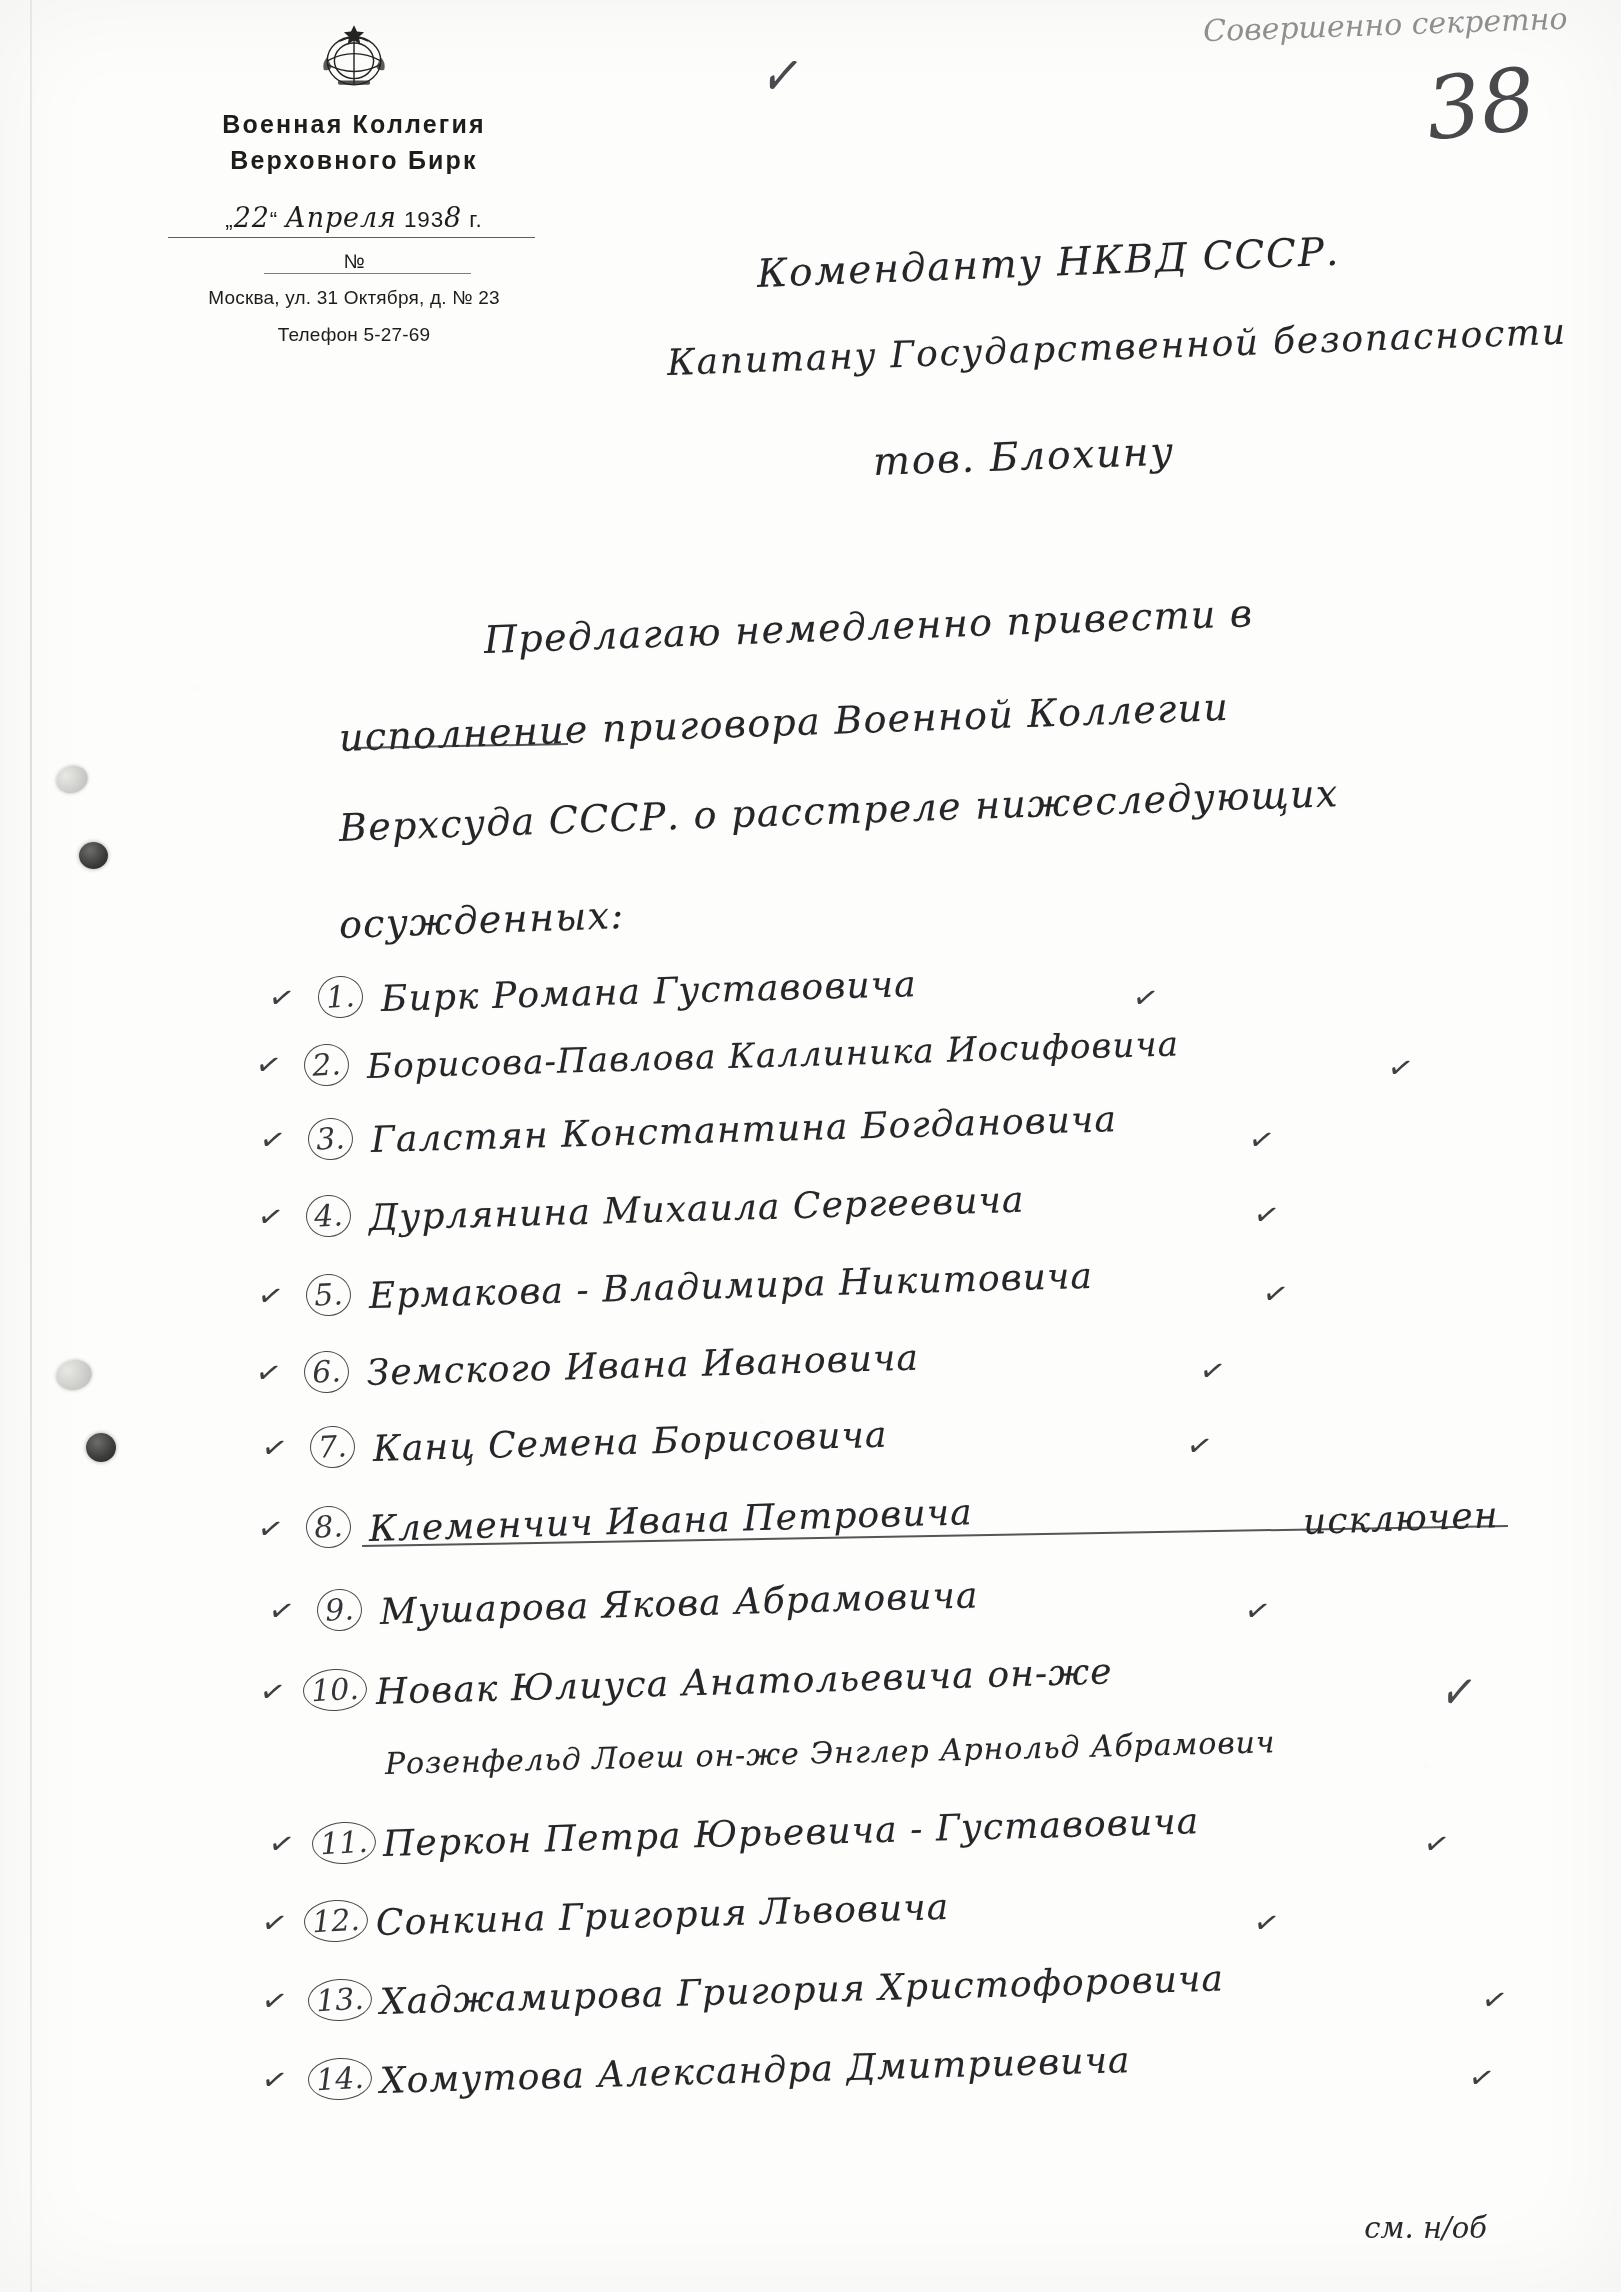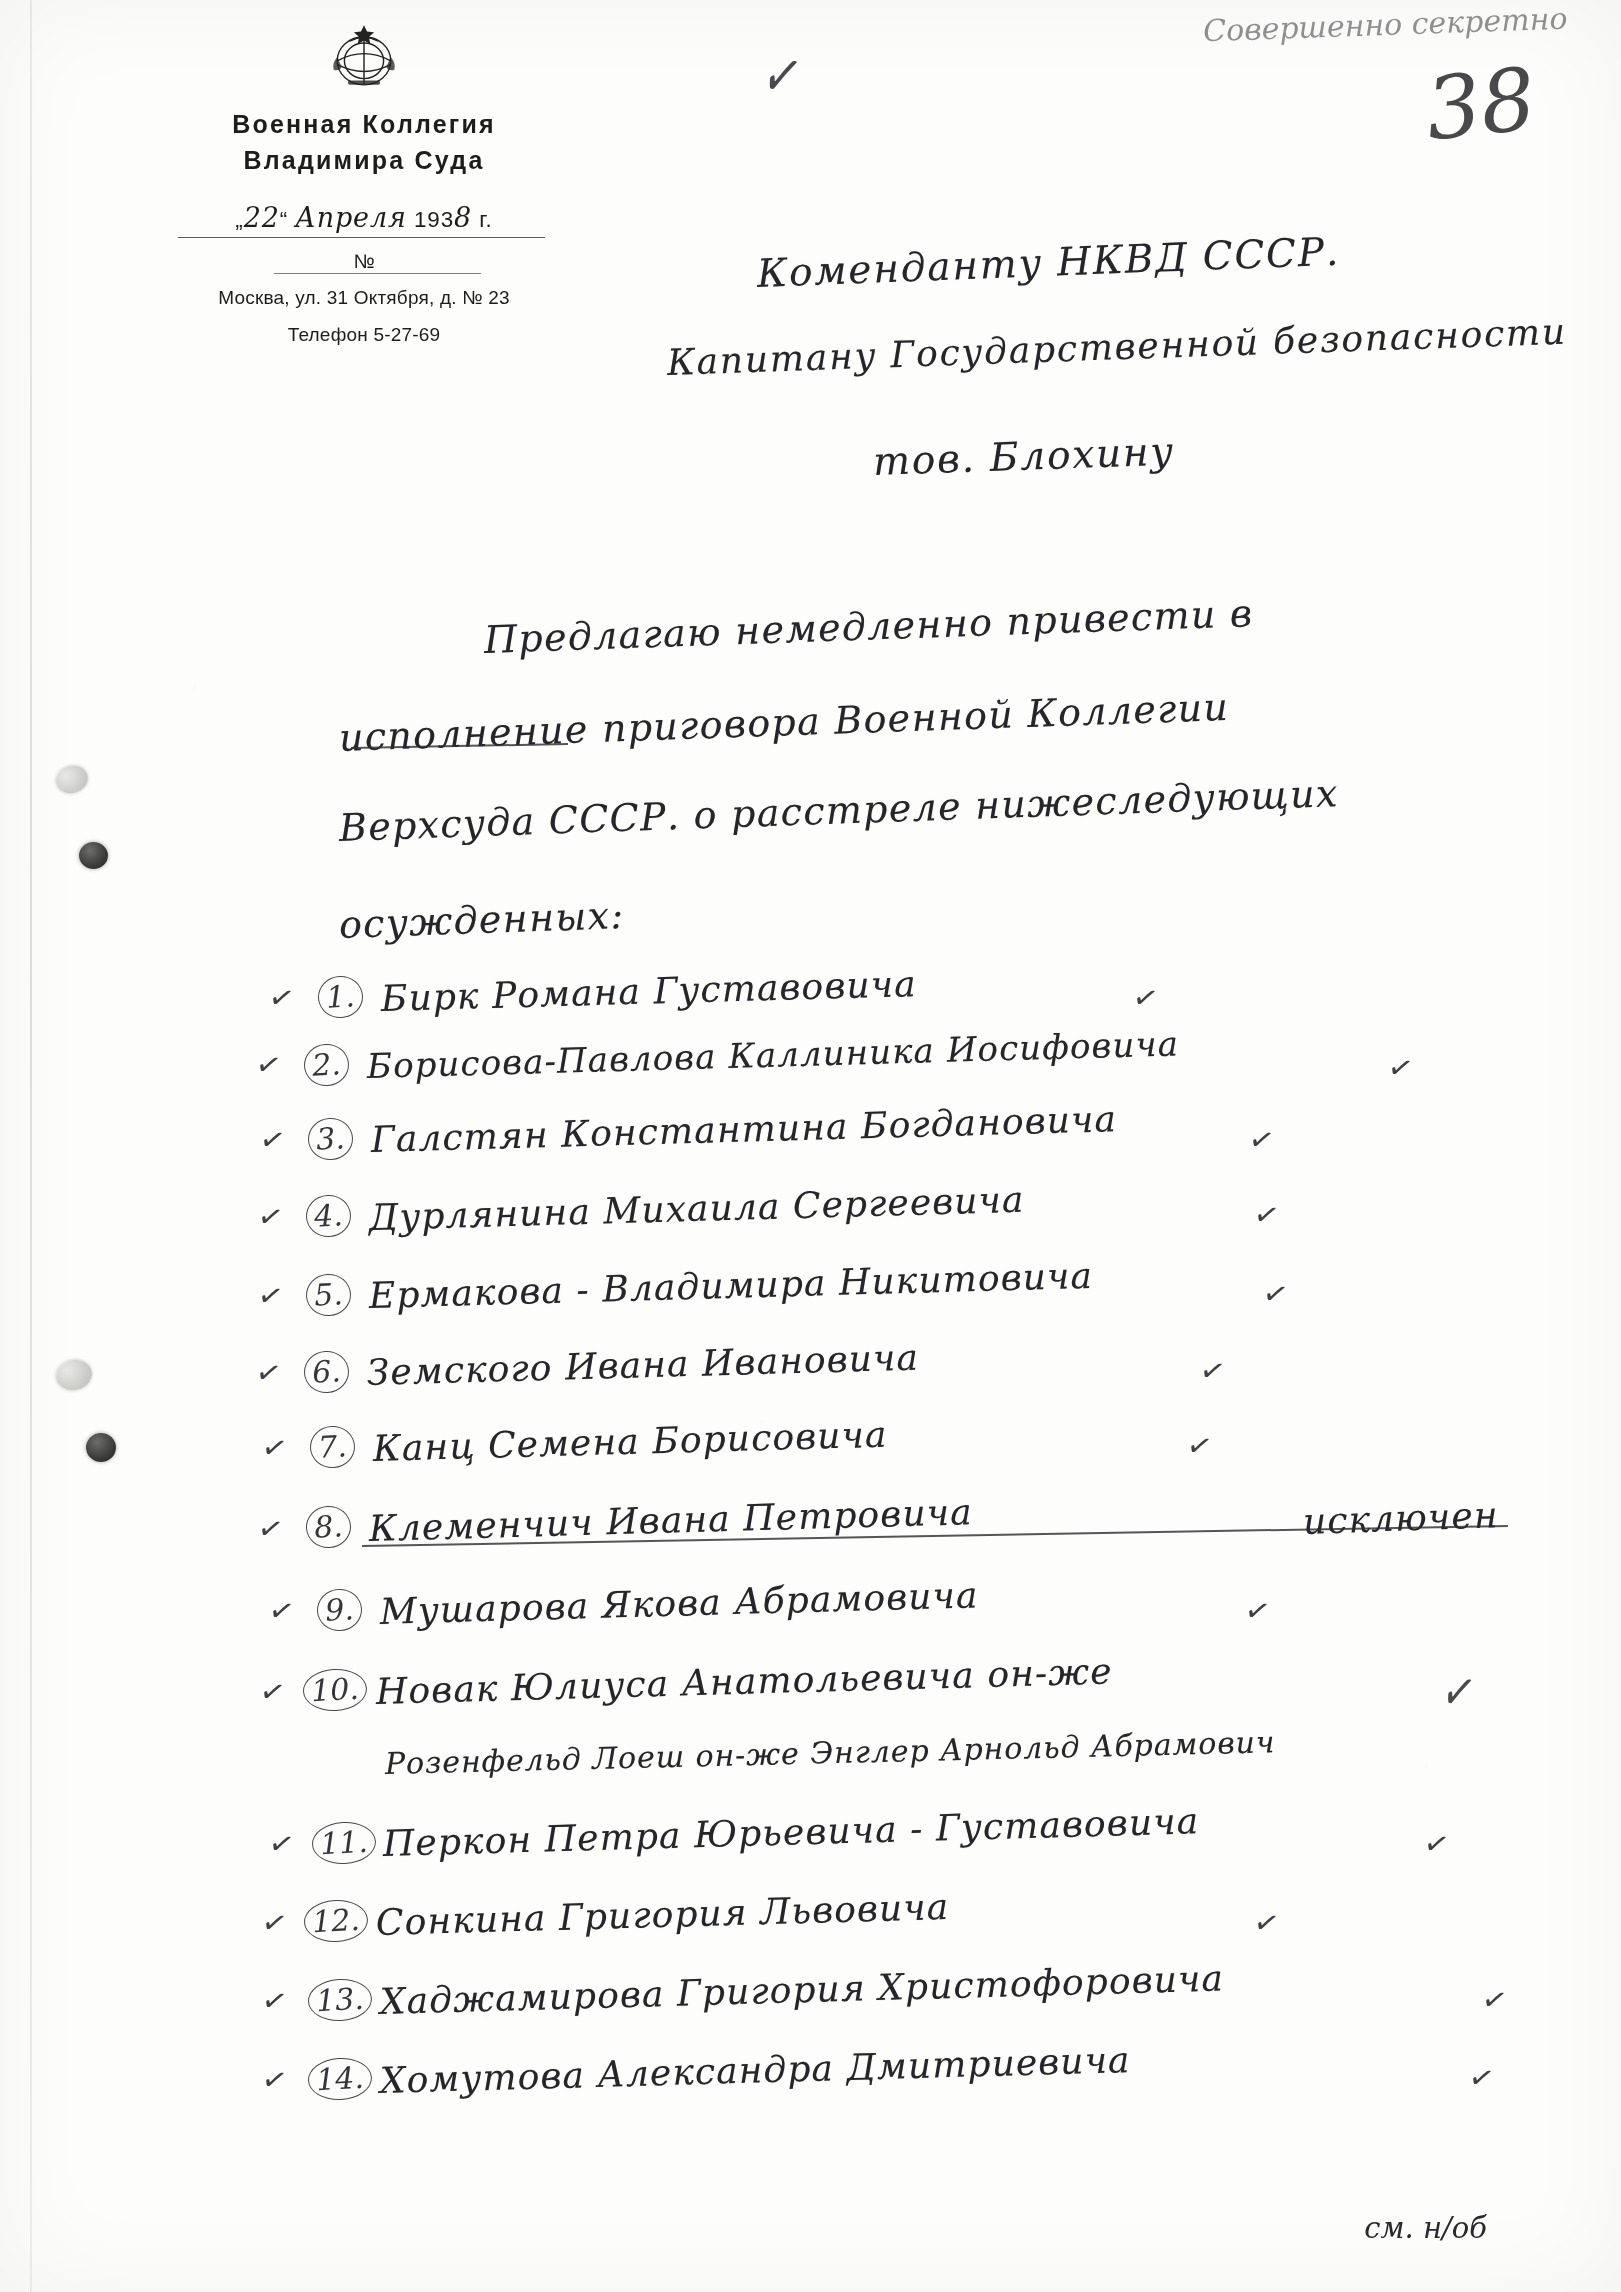--- a/index.html
+++ b/index.html
@@ -56,21 +56,21 @@
     box-shadow: 0 0 3.6px rgba(0,0,0,.25);
   }
   .hole.dark {
     background: radial-gradient(circle at 38% 32%, #6d6d6a 0%, #3b3b39 60%, #232321 100%);
     box-shadow: 0 0 4.5px rgba(0,0,0,.35);
   }
 
   
   .letterhead {
     position: absolute;
-    left: 131px;
+    left: 121px;
     top: 18px;
     width: 466px;
     text-align: center;
     color: #1d1d1c;
   }
   .emblem {
     width: 82px;
     height: 82px;
     margin: 0 auto 7.2px auto;
     position: relative;
@@ -240,21 +240,21 @@
         <g fill="#242422">
           <path d="M46 8 l3.4 7.2 7.9 .9 -5.9 5.3 1.7 7.8 -7.1 -4 -7.1 4 1.7 -7.8 -5.9 -5.3 7.9 -.9z"></path>
           <path d="M16 44 q-6 6 -4 14 q6 2 9 -3z" opacity=".75"></path>
           <path d="M76 44 q6 6 4 14 q-6 2 -9 -3z" opacity=".75"></path>
           <rect x="28" y="70" width="36" height="5" rx="2" opacity=".8"></rect>
         </g>
       </svg>
     </div>
 
     <div class="lh-line l1">Военная Коллегия</div>
-    <div class="lh-line l2">Владимира Суда</div>
+    <div class="lh-line l2">Верховного Бирк</div>
 
     <div class="date-row">
       <span>„</span><span class="handwrit">22</span><span>“</span>
       <span class="handwrit">Апреля</span>
       <span>193</span><span class="handwrit">8</span>
       <span>г.</span>
       <div class="date-underline"></div>
     </div>
 
     <div class="num-row">

